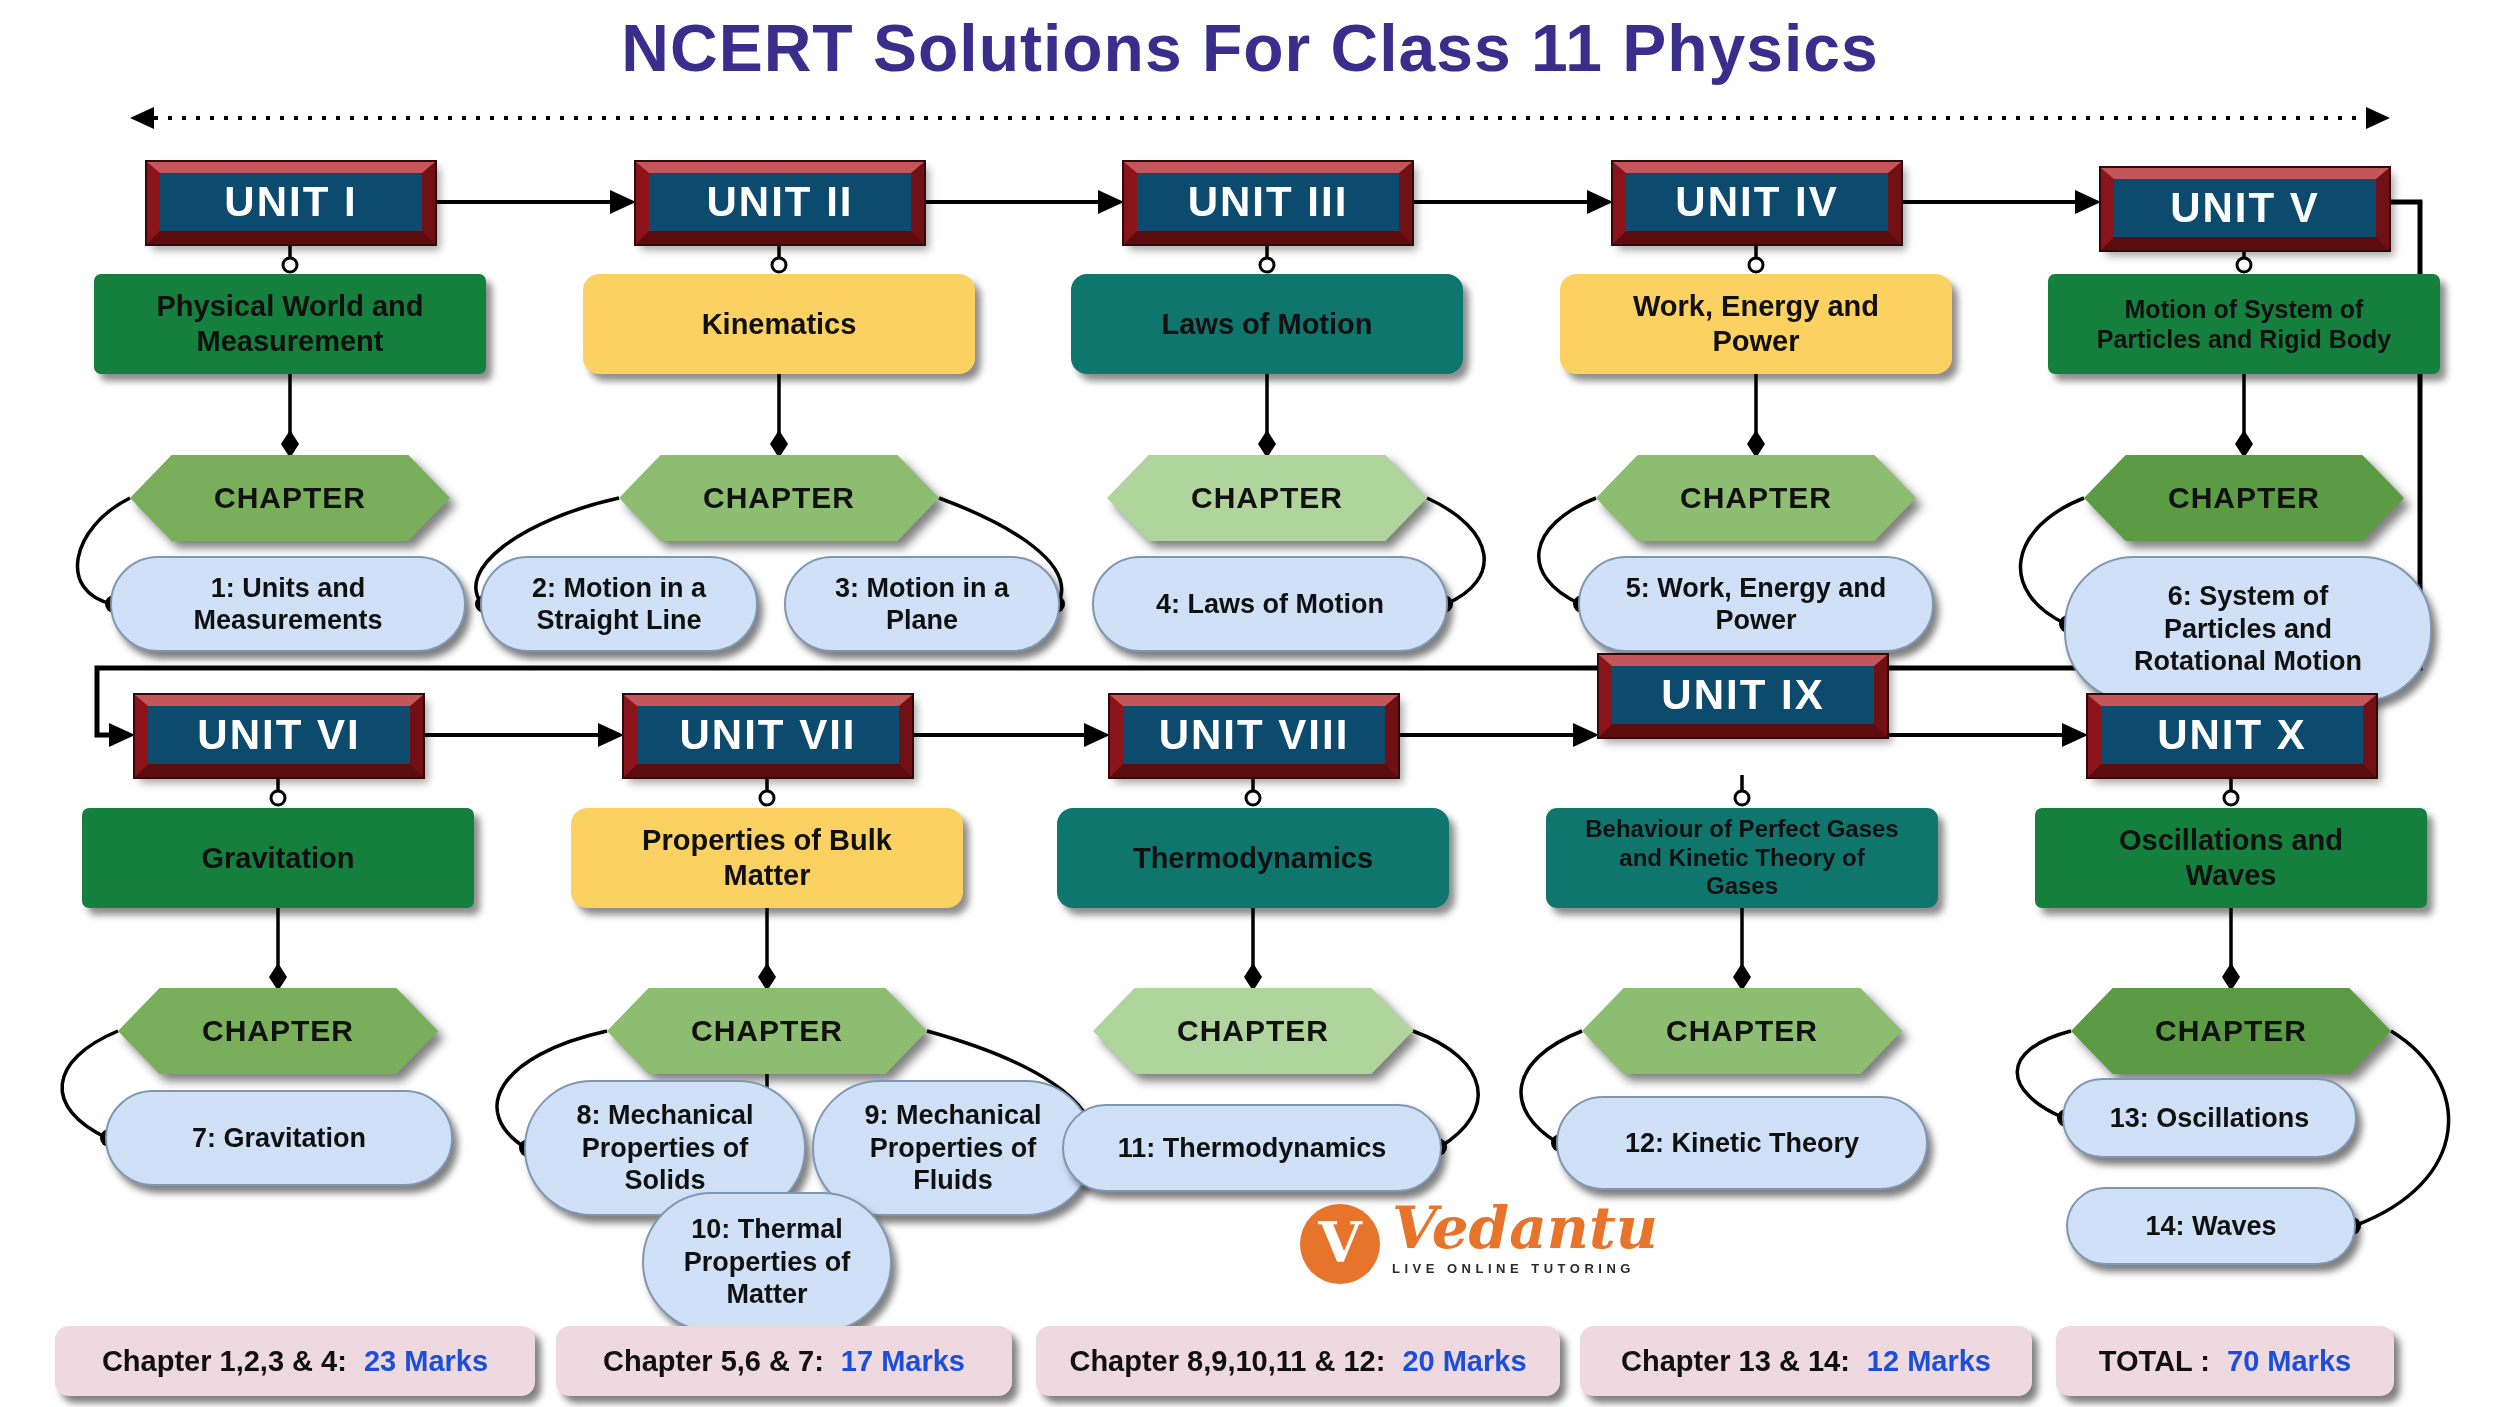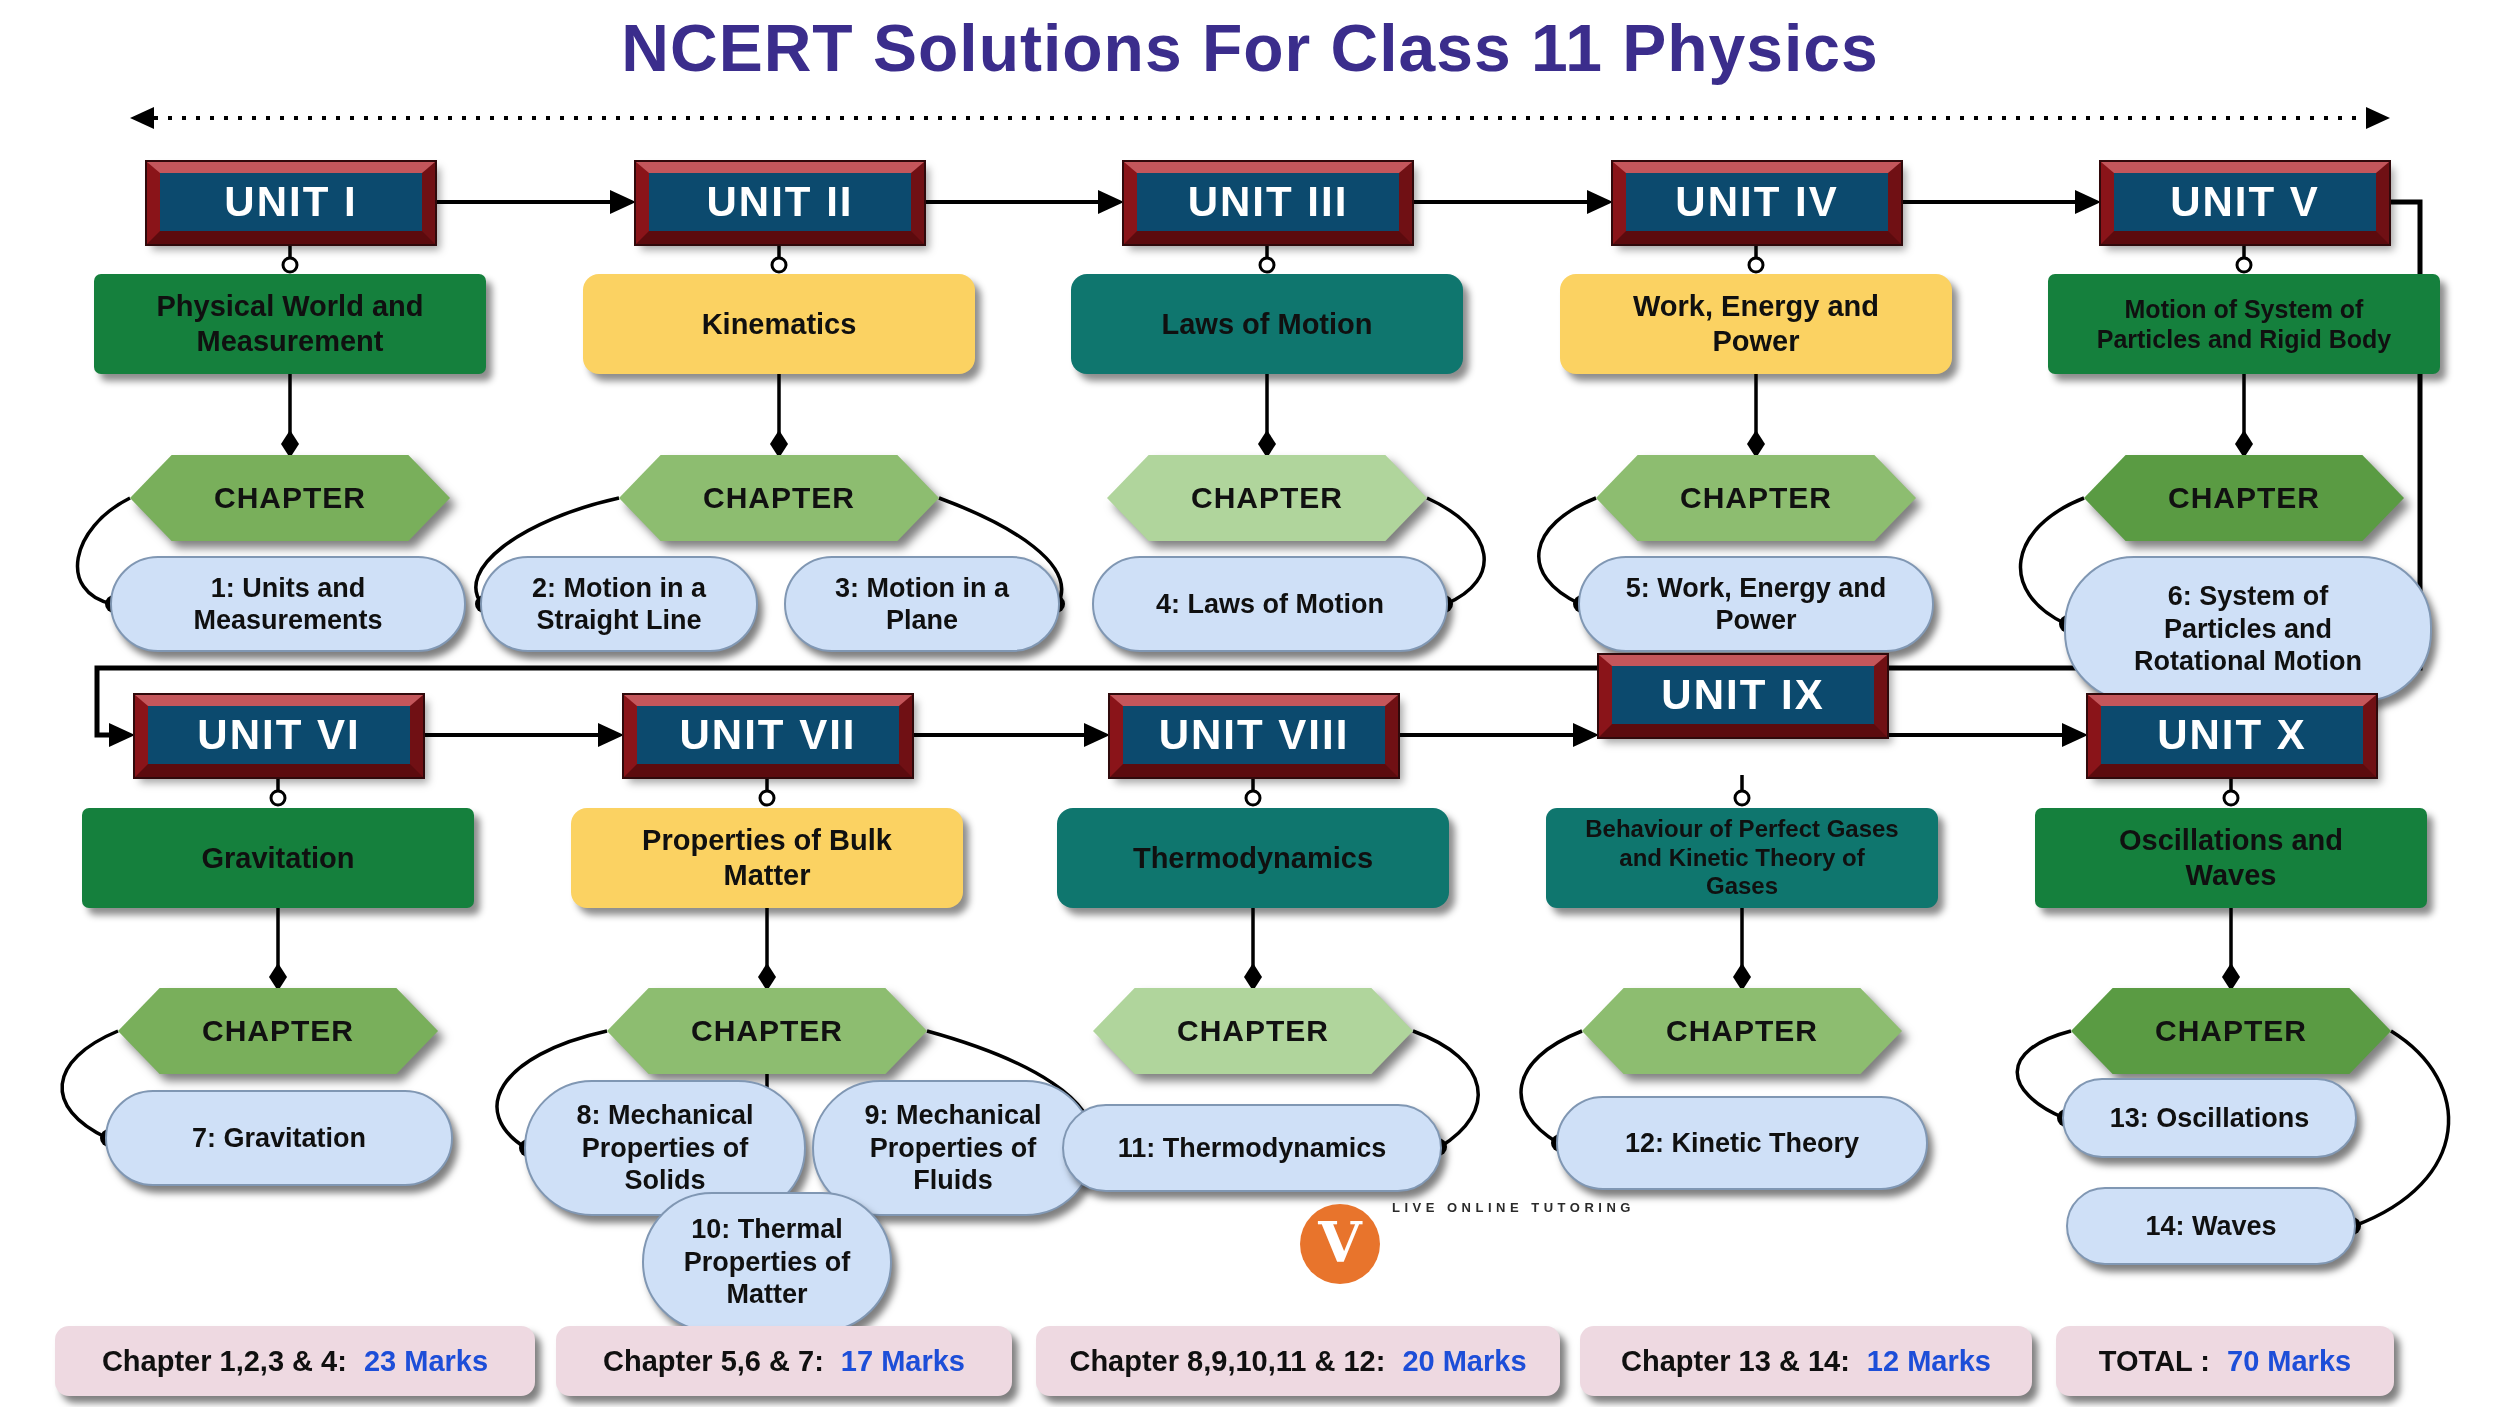--- a/index.html
+++ b/index.html
@@ -192,21 +192,21 @@
   </div>
 <div class="node unit-box" style="left:636px;top:162px">
   <span class="unit-label">UNIT II</span>
   </div>
 <div class="node unit-box" style="left:1124px;top:162px">
   <span class="unit-label">UNIT III</span>
   </div>
 <div class="node unit-box" style="left:1613px;top:162px">
   <span class="unit-label">UNIT IV</span>
   </div>
-<div class="node unit-box" style="left:2101px;top:162px">
+<div class="node unit-box" style="left:2101px;top:168px">
   <span class="unit-label">UNIT V</span>
   </div>
 
 <div class="node topic t-strong" style="left:94px;top:274px">Physical World and Measurement</div>
 <div class="node topic t-mid" style="left:583px;top:274px">Kinematics</div>
 <div class="node topic t-light" style="left:1071px;top:274px">Laws of Motion</div>
 <div class="node topic t-mid" style="left:1560px;top:274px">Work, Energy and Power</div>
 <div class="node topic t-strong t-sm" style="left:2048px;top:274px">Motion of System of Particles and Rigid Body</div>
 
 <div class="hexwrap" style="left:130px;top:455px">
@@ -298,15 +298,16 @@
 <div class="node bar" style="left:2056px;top:1326px;width:338px;height:70px">
   <span>TOTAL :</span>
   <span class="bar-marks">70 Marks</span>
 </div>
 
 <div class="logo">
   <div class="logo-circle">
     <span class="logo-v">V</span>
   </div>
   <div class="logo-textcol">
+    <div class="logo-script">Vedantu</div>
     <div class="logo-tagline">LIVE ONLINE TUTORING</div>
   </div>
 </div>
 
 </body></html>

